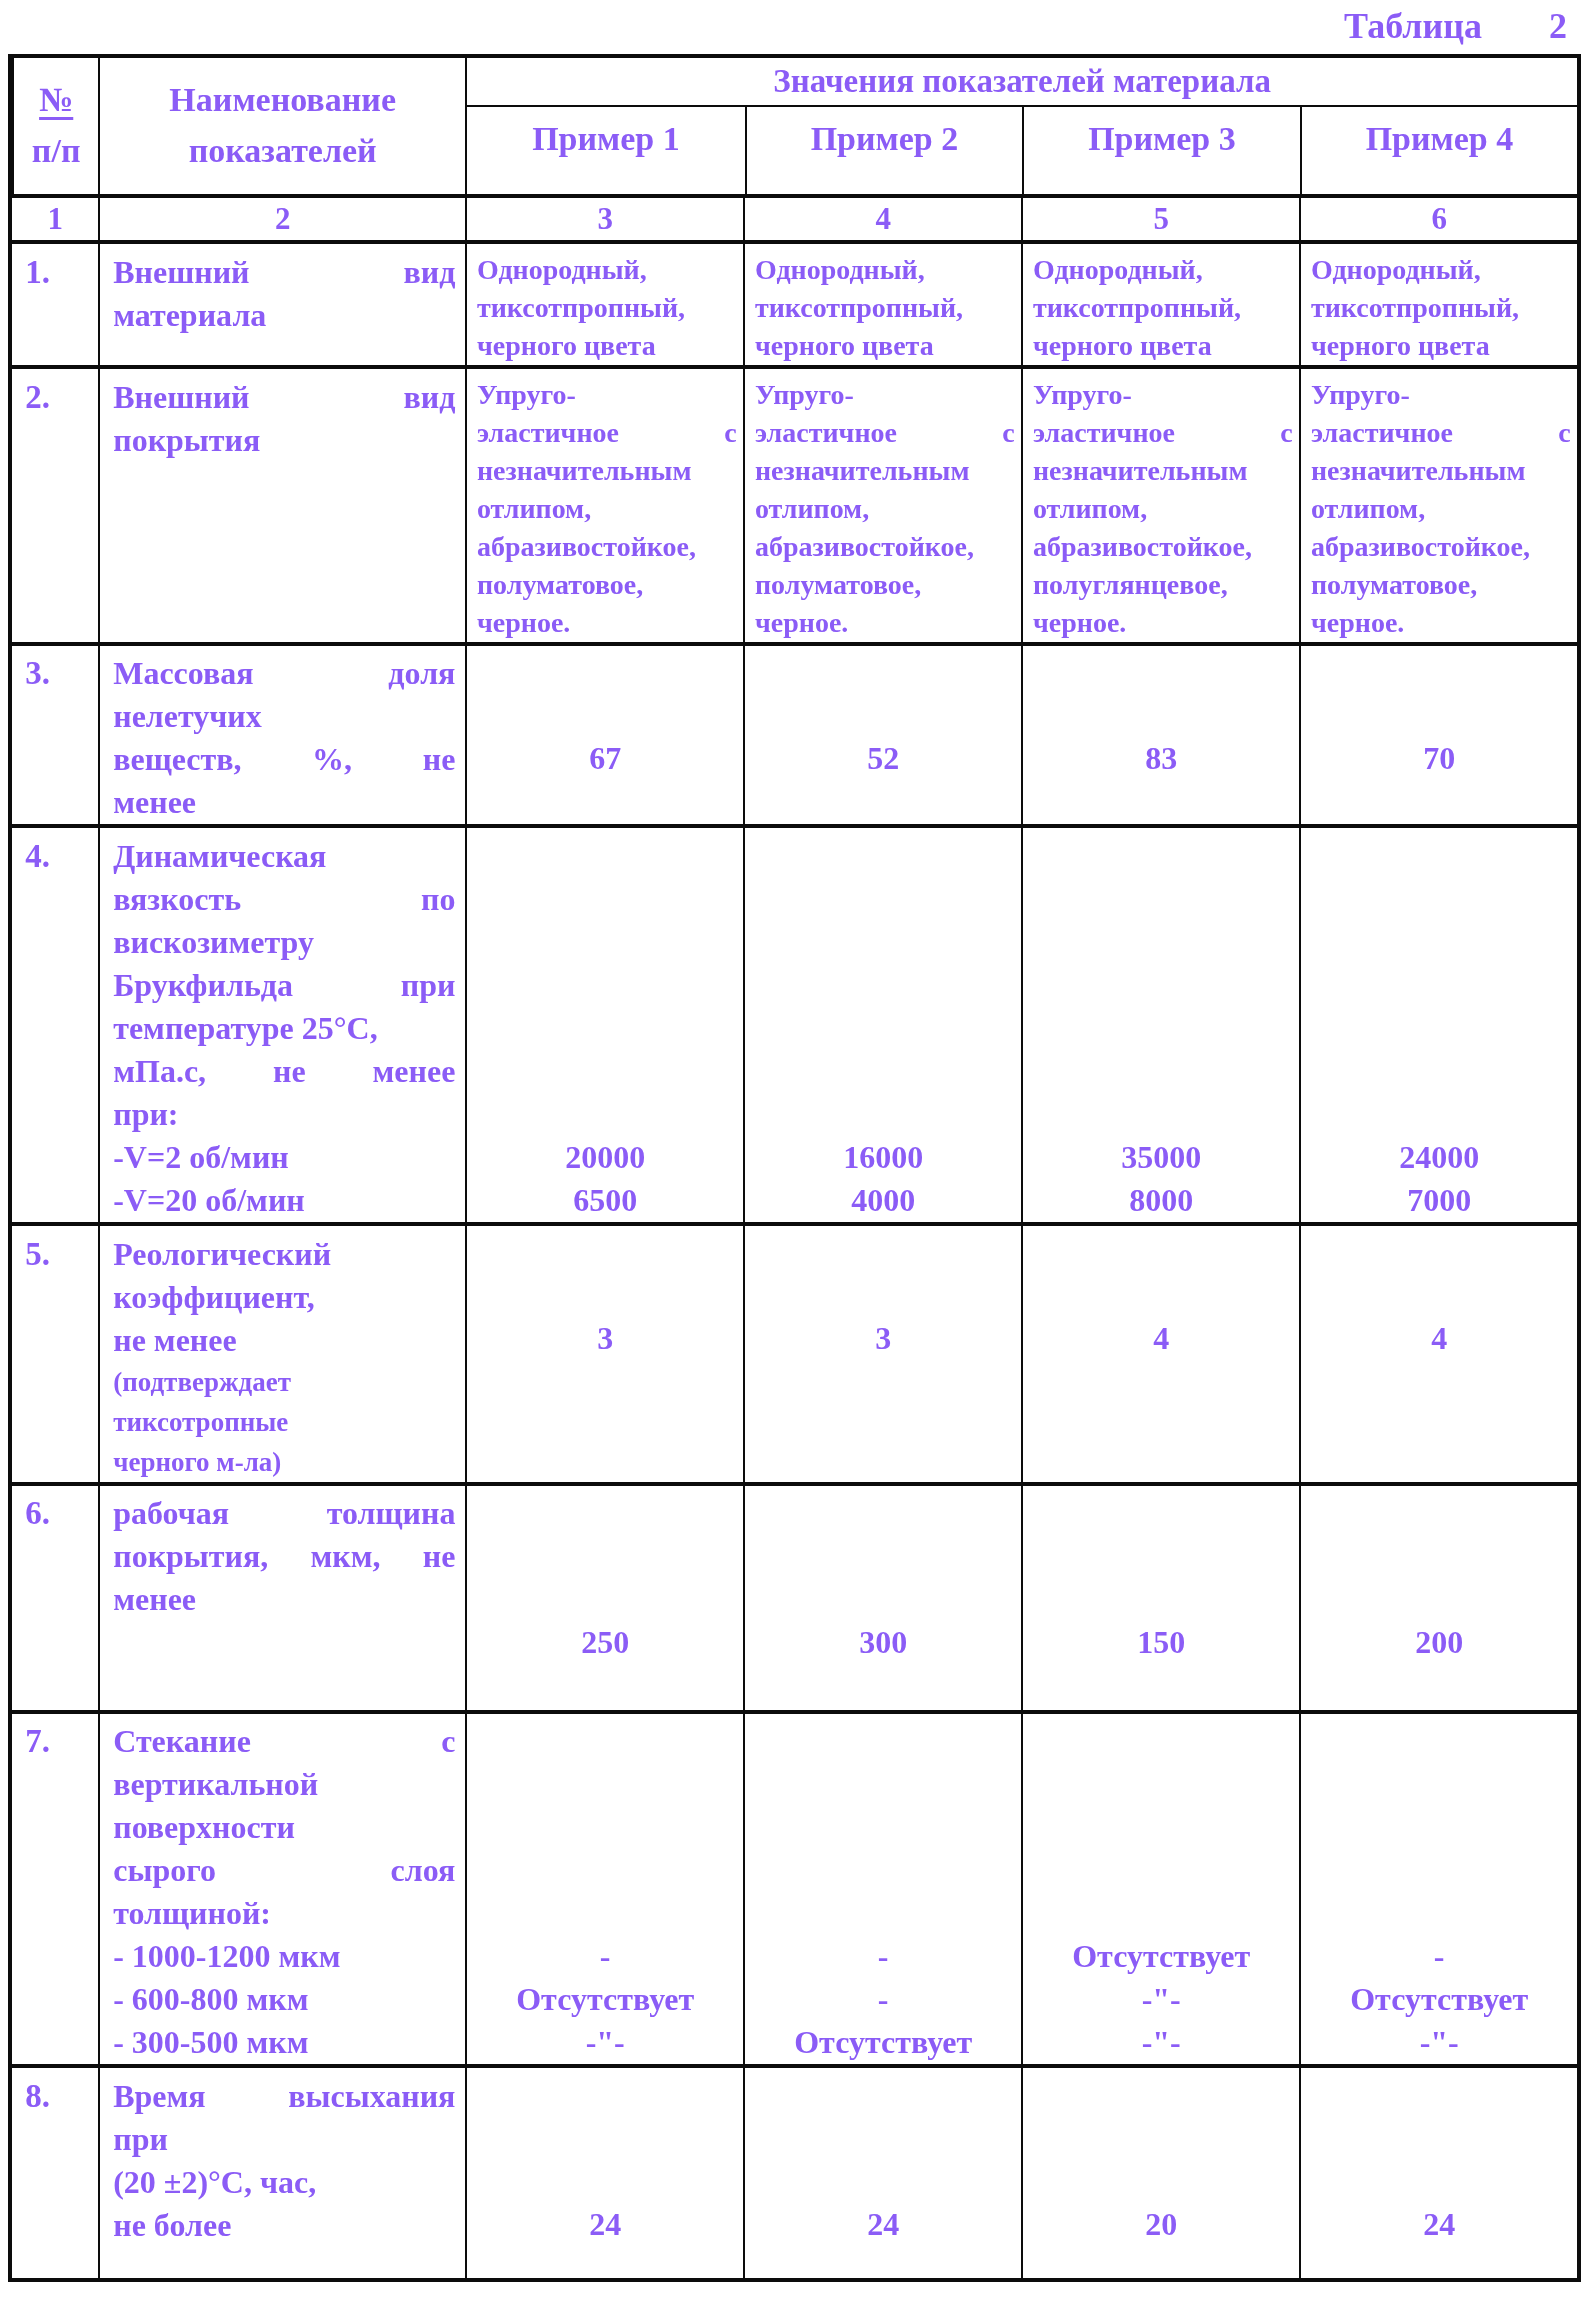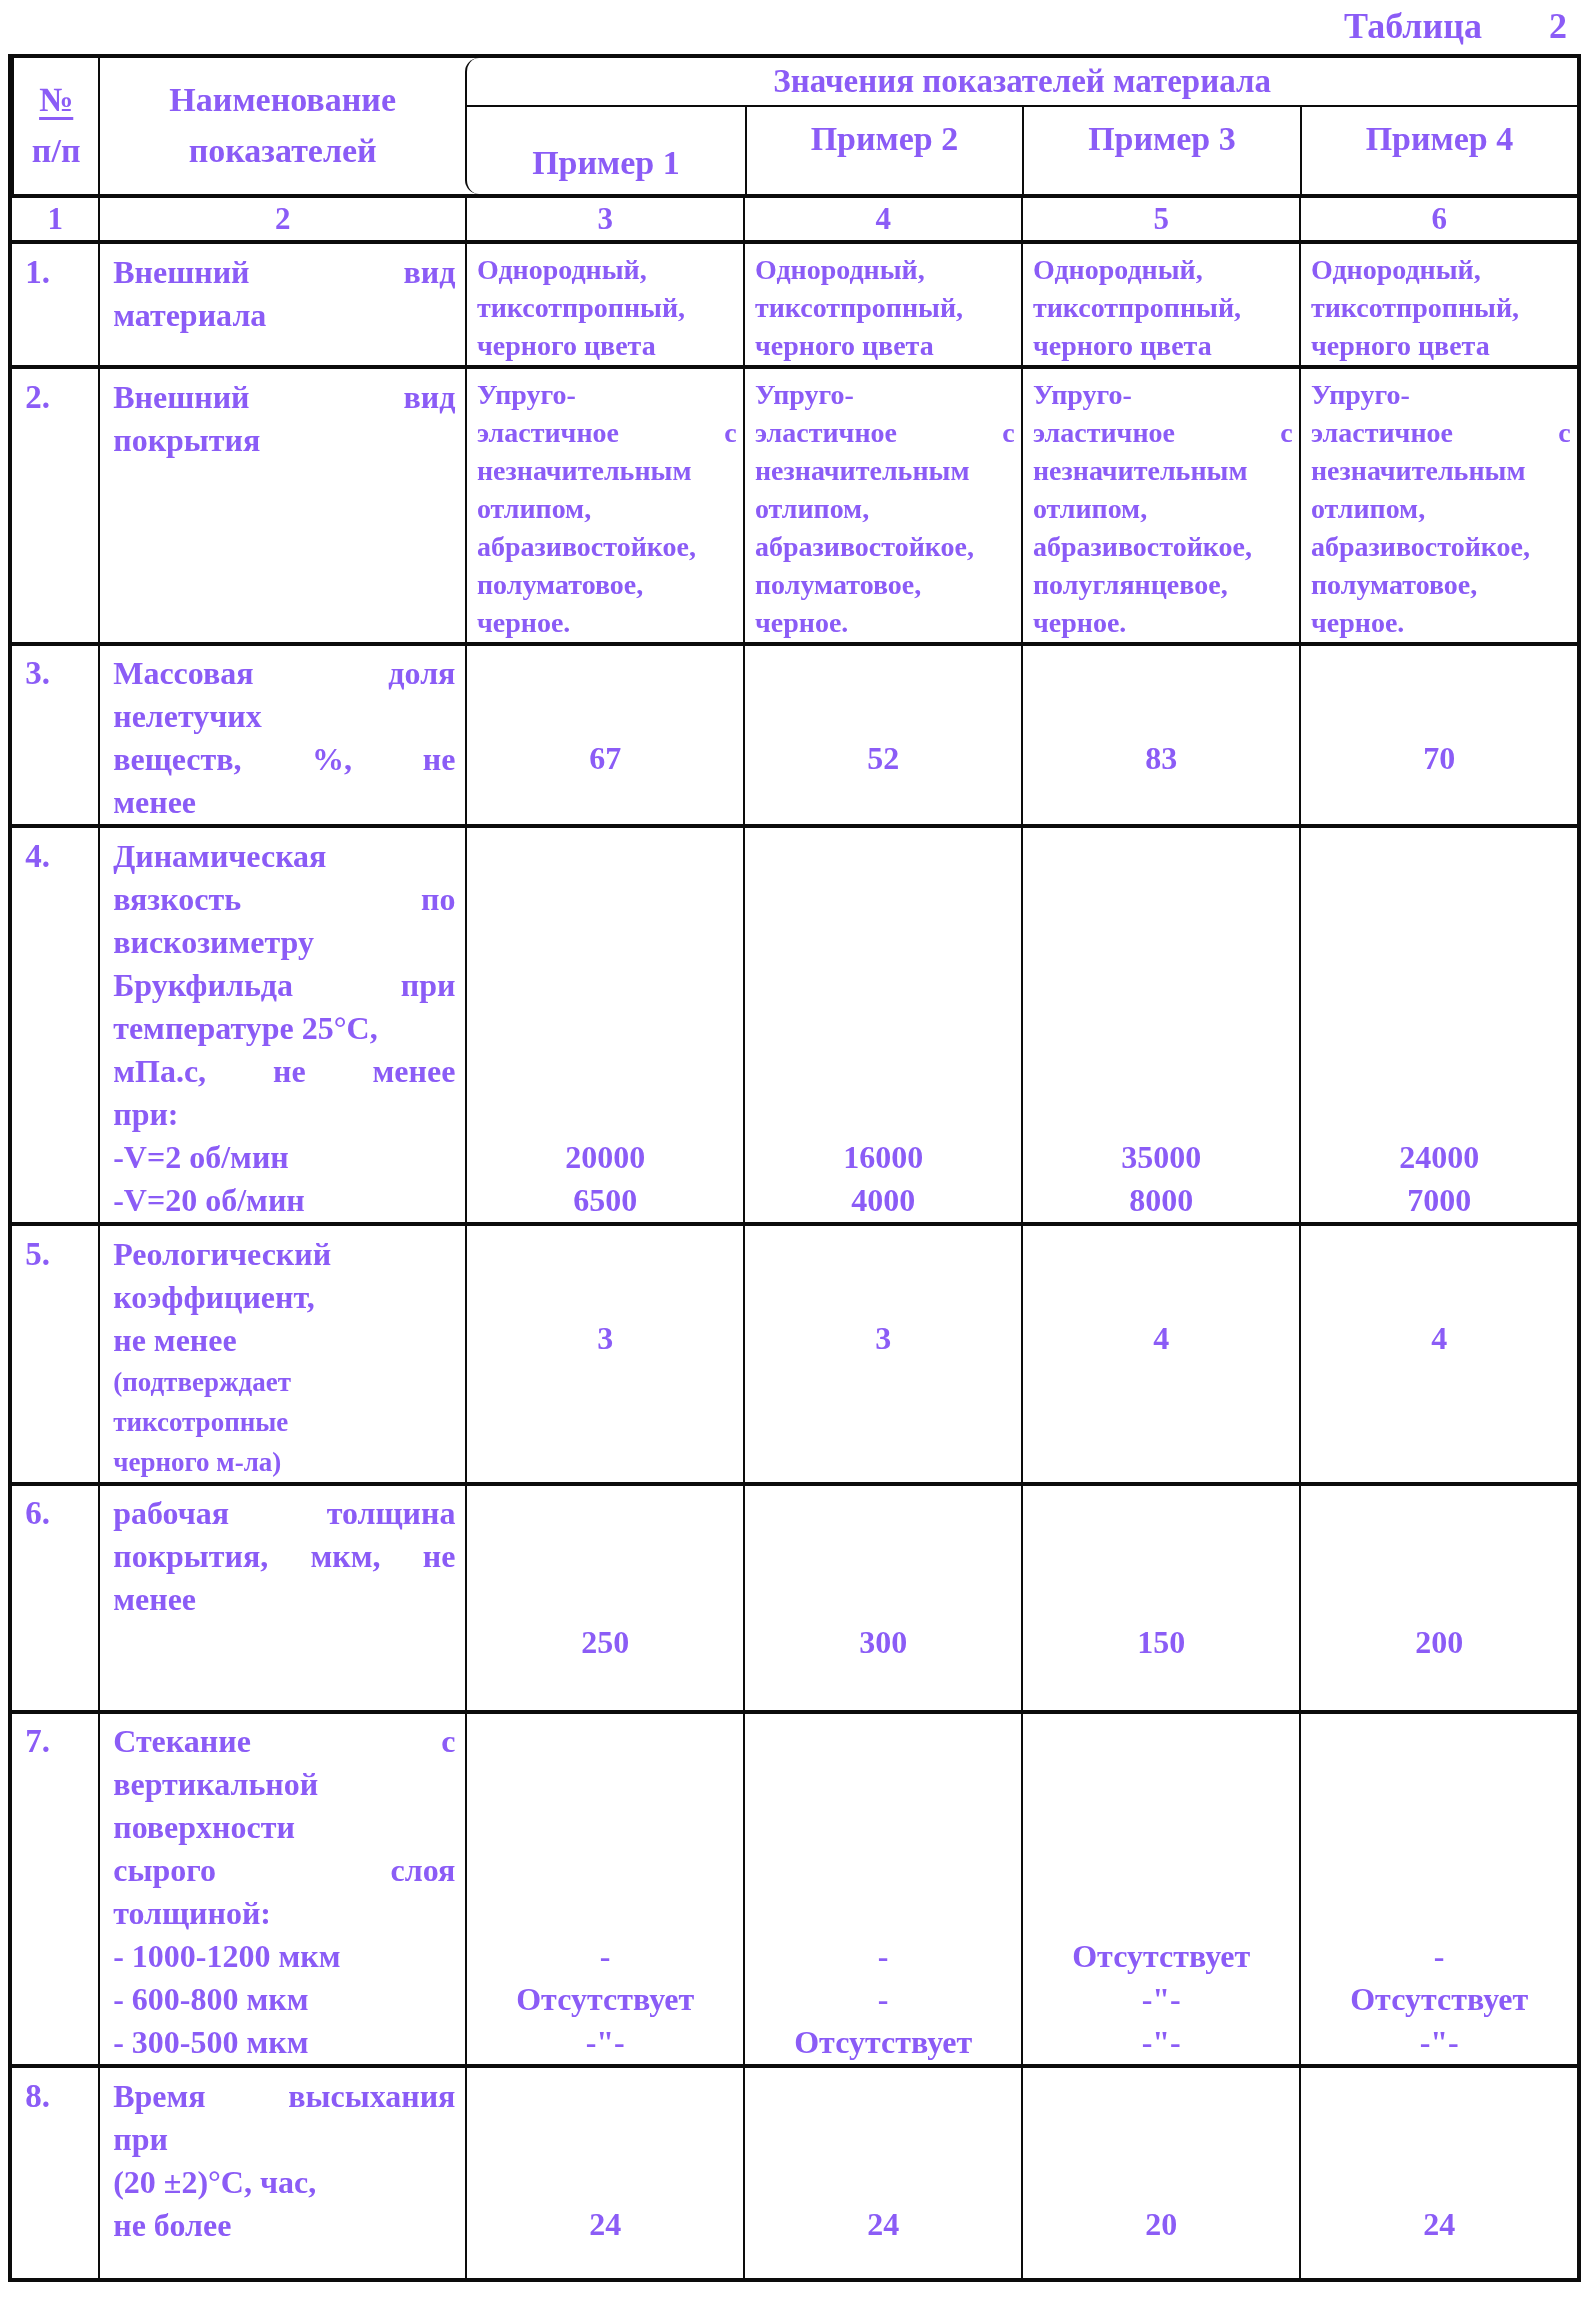--- a/index.html
+++ b/index.html
@@ -42,42 +42,42 @@
     display: flex;
     flex-direction: column;
     align-items: center;
     padding-top: 16.3px;
     font-size: 34px;
     line-height: 51px;
     text-align: center;
   }
   .hname { border-left: 2.4px solid #0c0c0c; }
   .hnum .line:first-child { text-decoration: underline; text-underline-offset: 5.7px; }
-  .hgroupwrap { border-left: 2.4px solid #0c0c0c; display: flex; flex-direction: column; border-radius: 14px; }
+  .hgroupwrap { border-left: 2.4px solid #0c0c0c; display: flex; flex-direction: column; }
   .hgroup {
     height: 49px;
     border-bottom: 2.4px solid #0c0c0c;
     display: flex;
     align-items: center;
     justify-content: center;
     font-size: 33px;
   }
   .hexamples {
     display: grid;
     grid-template-columns: repeat(4, 1fr);
     height: 87px;
   }
   .hex {
     border-left: 2.4px solid #0c0c0c;
     display: flex;
     justify-content: center;
     padding-top: 13px;
     font-size: 34px;
   }
-  .hex:first-child { border-left: 0; margin-top: 24px; }
+  .hex:first-child { border-left: 0; }
   .indexrow {
     display: grid;
     grid-template-columns: 86px 367px repeat(4, 1fr);
     height: 46px;
     border-bottom: 4.9px solid #0c0c0c;
   }
   .indexrow .idx {
     border-left: 2.4px solid #0c0c0c;
     display: flex;
     align-items: center;

